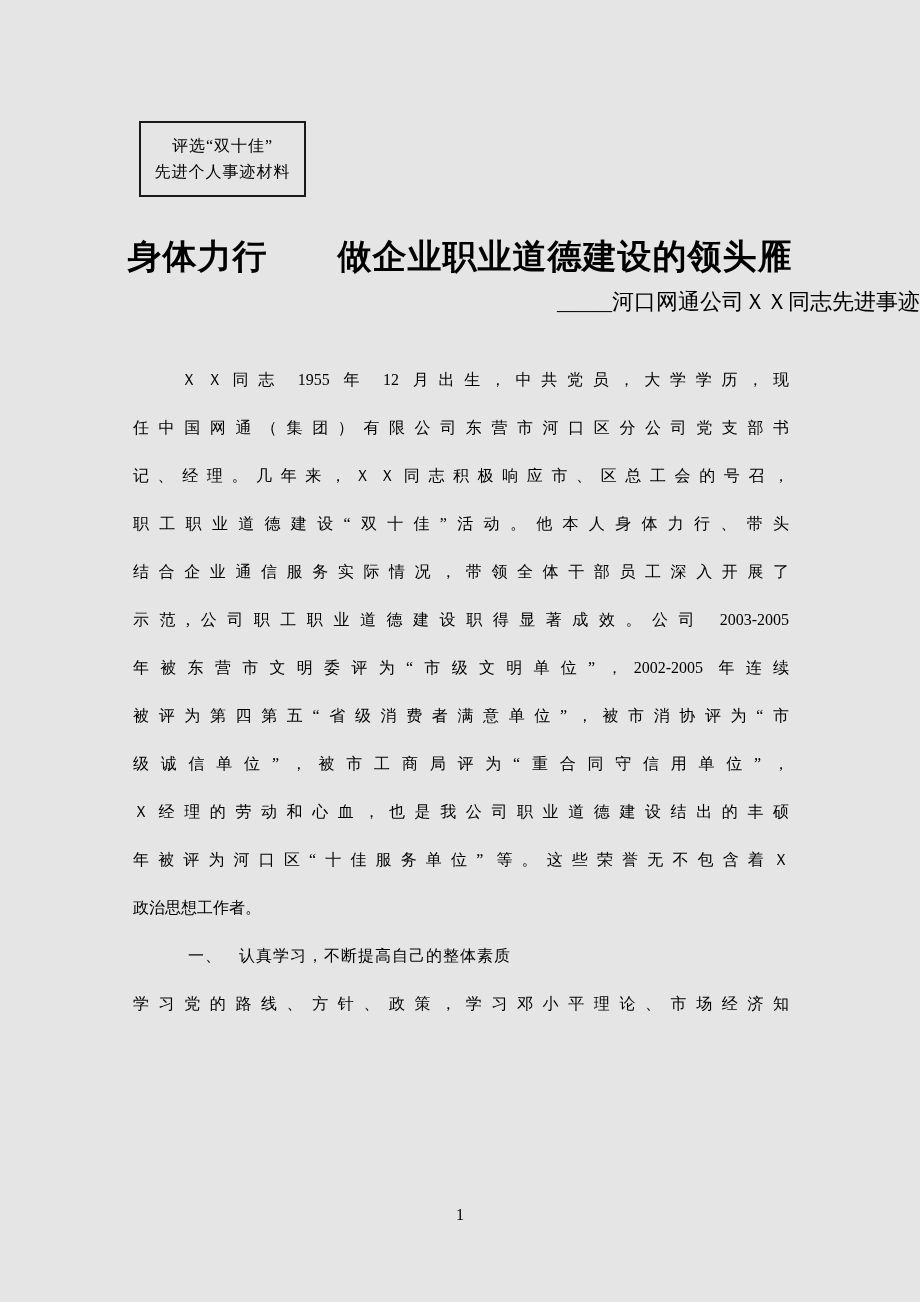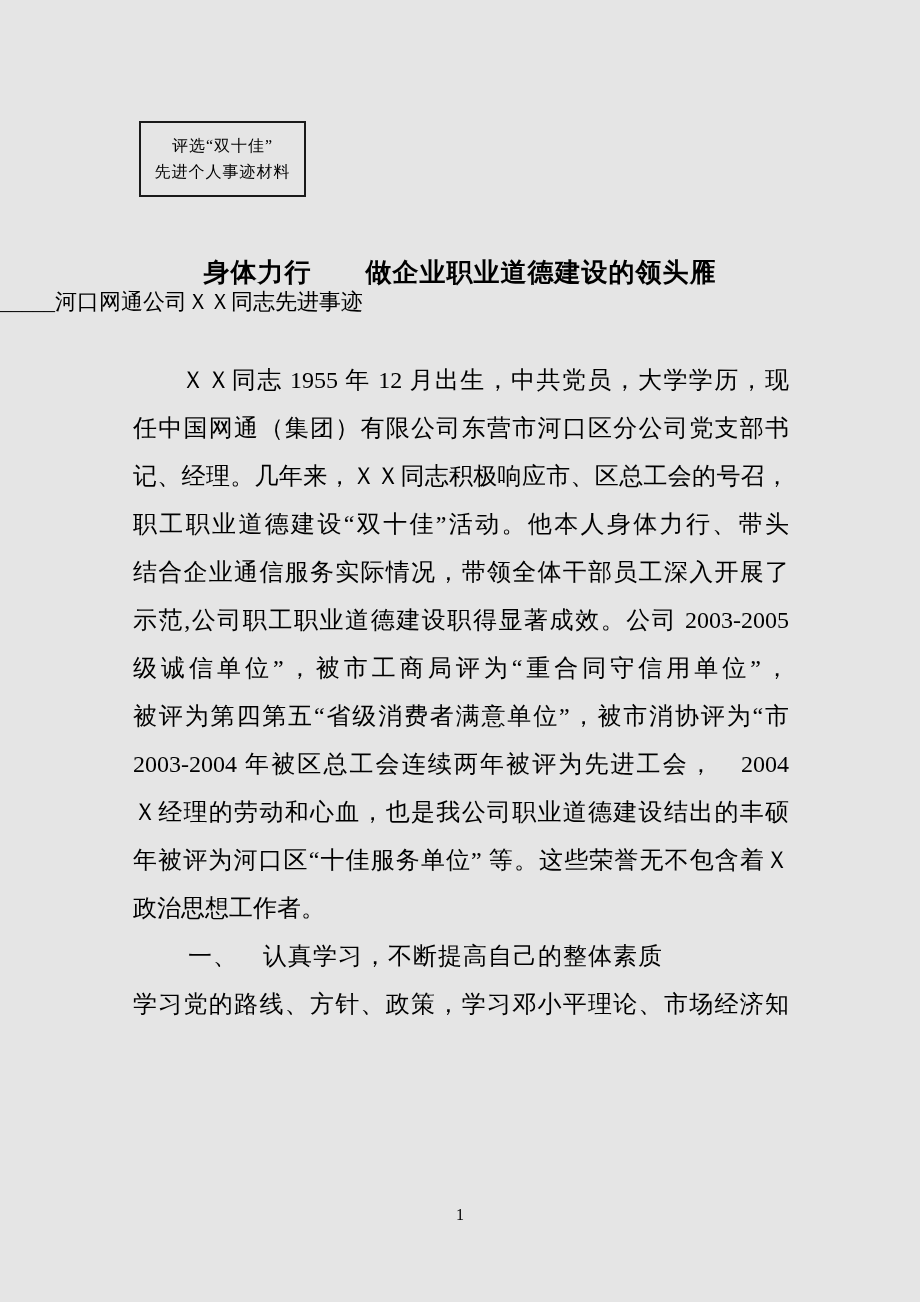--- a/index.html
+++ b/index.html
@@ -26,51 +26,51 @@
     align-items: center;
   }
   .stamp-line {
     font-size: 16px;
     line-height: 26px;
     letter-spacing: 1px;
     white-space: nowrap;
   }
   .doc-title {
     position: absolute;
-    top: 256px;
+    top: 240px;
     left: 0;
     width: 100%;
     text-align: center;
-    font-size: 26px;
+    font-size: 34px;
     font-weight: bold;
     line-height: 34px;
     letter-spacing: 1px;
     white-space: nowrap;
   }
   .doc-subtitle {
     position: absolute;
     top: 288px;
     left: 0;
     width: 100%;
-    text-align: left;
+    text-align: right;
     font-size: 22px;
     line-height: 28px;
     white-space: nowrap;
   }
   .subtitle-underline { letter-spacing: 0px; }
   .body-block {
     position: absolute;
     left: 133px;
     top: 356px;
     width: 656px;
   }
   .body-line {
     height: 48px;
     line-height: 48px;
-    font-size: 24px;
+    font-size: 16px;
     text-align: justify;
     text-align-last: justify;
     overflow: hidden;
     white-space: normal;
   }
   .body-line.indent { text-indent: 48px; }
   .body-line.noj { text-align-last: left; }
   .body-line.heading {
     font-family: "Liberation Sans", "DejaVu Sans", sans-serif;
     font-weight: normal;
@@ -103,23 +103,23 @@
   <div class="doc-subtitle"><span class="subtitle-underline">_____</span><span>河口网通公司ＸＸ同志先进事迹</span></div>
 
   <div class="body-block">
 
   <div class="body-line indent">ＸＸ同志 1955 年 12 月出生，中共党员，大学学历，现</div>
       <div class="body-line">任中国网通（集团）有限公司东营市河口区分公司党支部书</div>
       <div class="body-line">记、经理。几年来，ＸＸ同志积极响应市、区总工会的号召，</div>
       <div class="body-line">职工职业道德建设“双十佳”活动。他本人身体力行、带头</div>
       <div class="body-line">结合企业通信服务实际情况，带领全体干部员工深入开展了</div>
       <div class="body-line">示范,公司职工职业道德建设职得显著成效。公司 2003-2005</div>
+      <div class="body-line">年被东营市文明委评为“市级文明单位”，2002-2005 年连续</div>
+      <div class="body-line">被评为第四第五“省级消费者满意单位”，被市消协评为“市</div>
       <div class="body-line">级诚信单位”，被市工商局评为“重合同守信用单位”，</div>
-      <div class="body-line">被评为第四第五“省级消费者满意单位”，被市消协评为“市</div>
-      <div class="body-line">2003-2004 年被区总工会连续两年被评为先进工会，　2004</div>
       <div class="body-line">Ｘ经理的劳动和心血，也是我公司职业道德建设结出的丰硕</div>
       <div class="body-line">年被评为河口区“十佳服务单位” 等。这些荣誉无不包含着Ｘ</div>
       <div class="body-line noj">政治思想工作者。</div>
       <div class="body-line heading noj">一、　认真学习，不断提高自己的整体素质</div>
       <div class="body-line">学习党的路线、方针、政策，学习邓小平理论、市场经济知</div>
     </div>
 
   <div class="page-number">1</div>
 
 </div>

